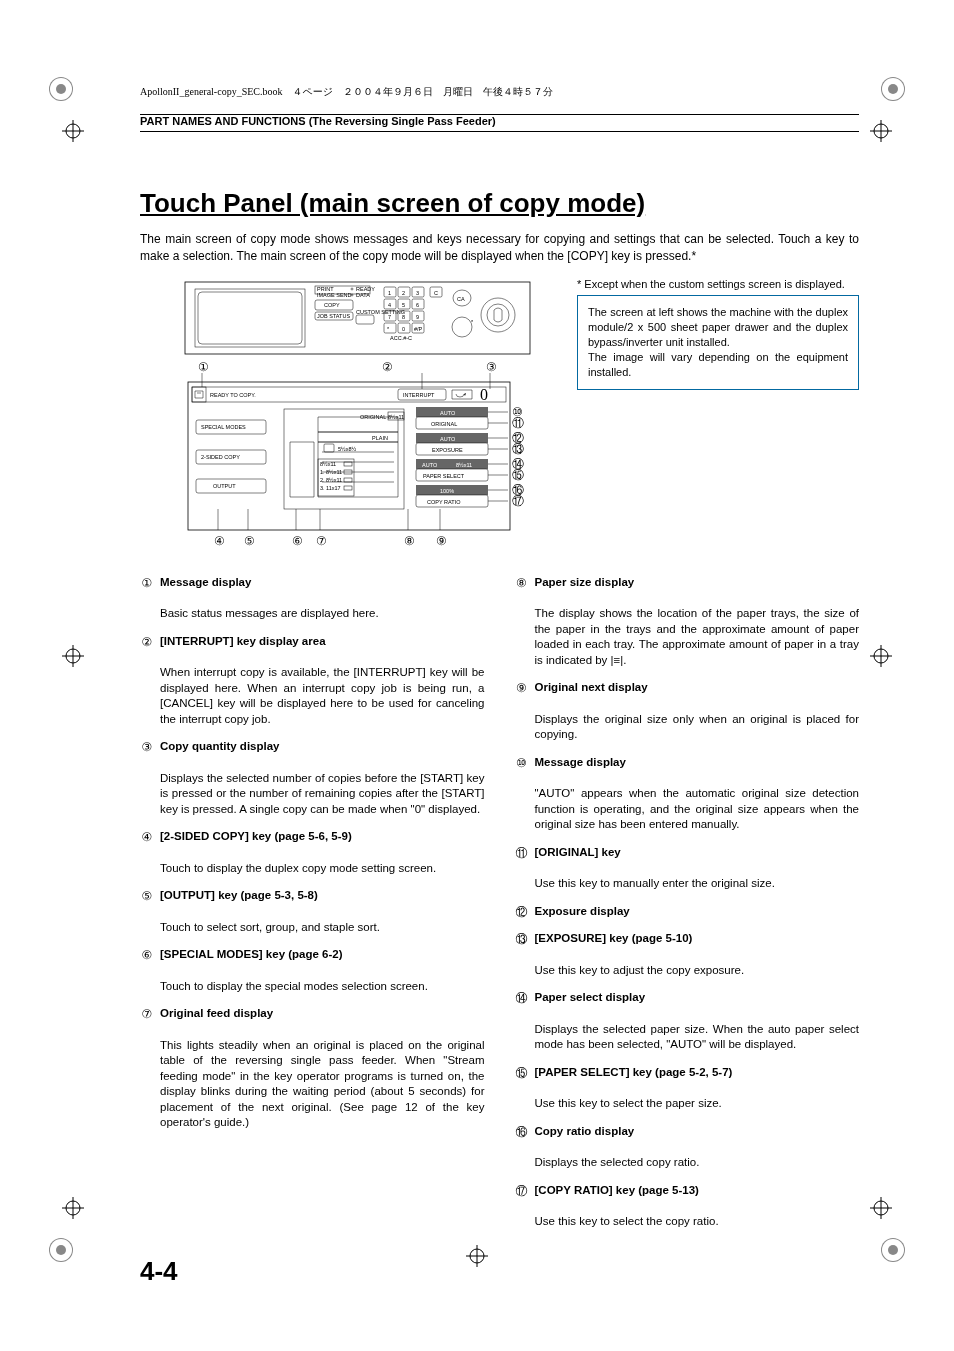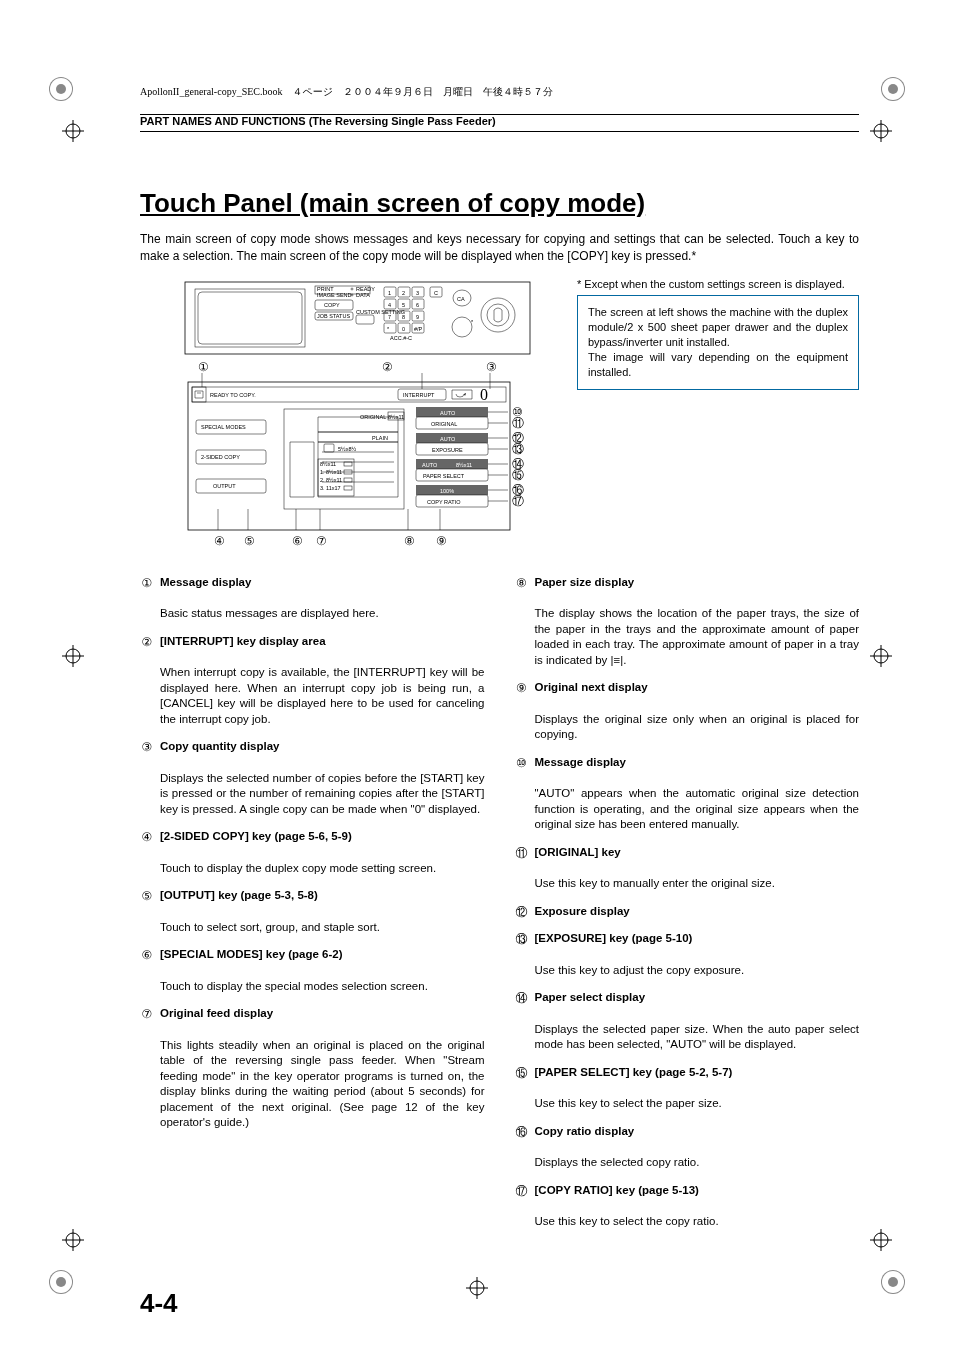--- a/index.html
+++ b/index.html
@@ -87,21 +87,21 @@
     font-size: 12px;
   }
   .item .title { font-weight: bold; }
   .item .body {
     text-align: justify;
     margin-top: 16px;
   }
   .pagenum {
     font-size: 26px;
     font-weight: bold;
-    margin-top: 46px;
+    margin-top: 14px;
   }
   
   .reg {
     position: absolute;
     width: 34px;
     height: 34px;
   }
   .reg svg { width:100%; height:100%; }
   .reg.tl { top: 72px;  left: 44px; }
   .reg.tr { top: 72px;  right: 44px; }

